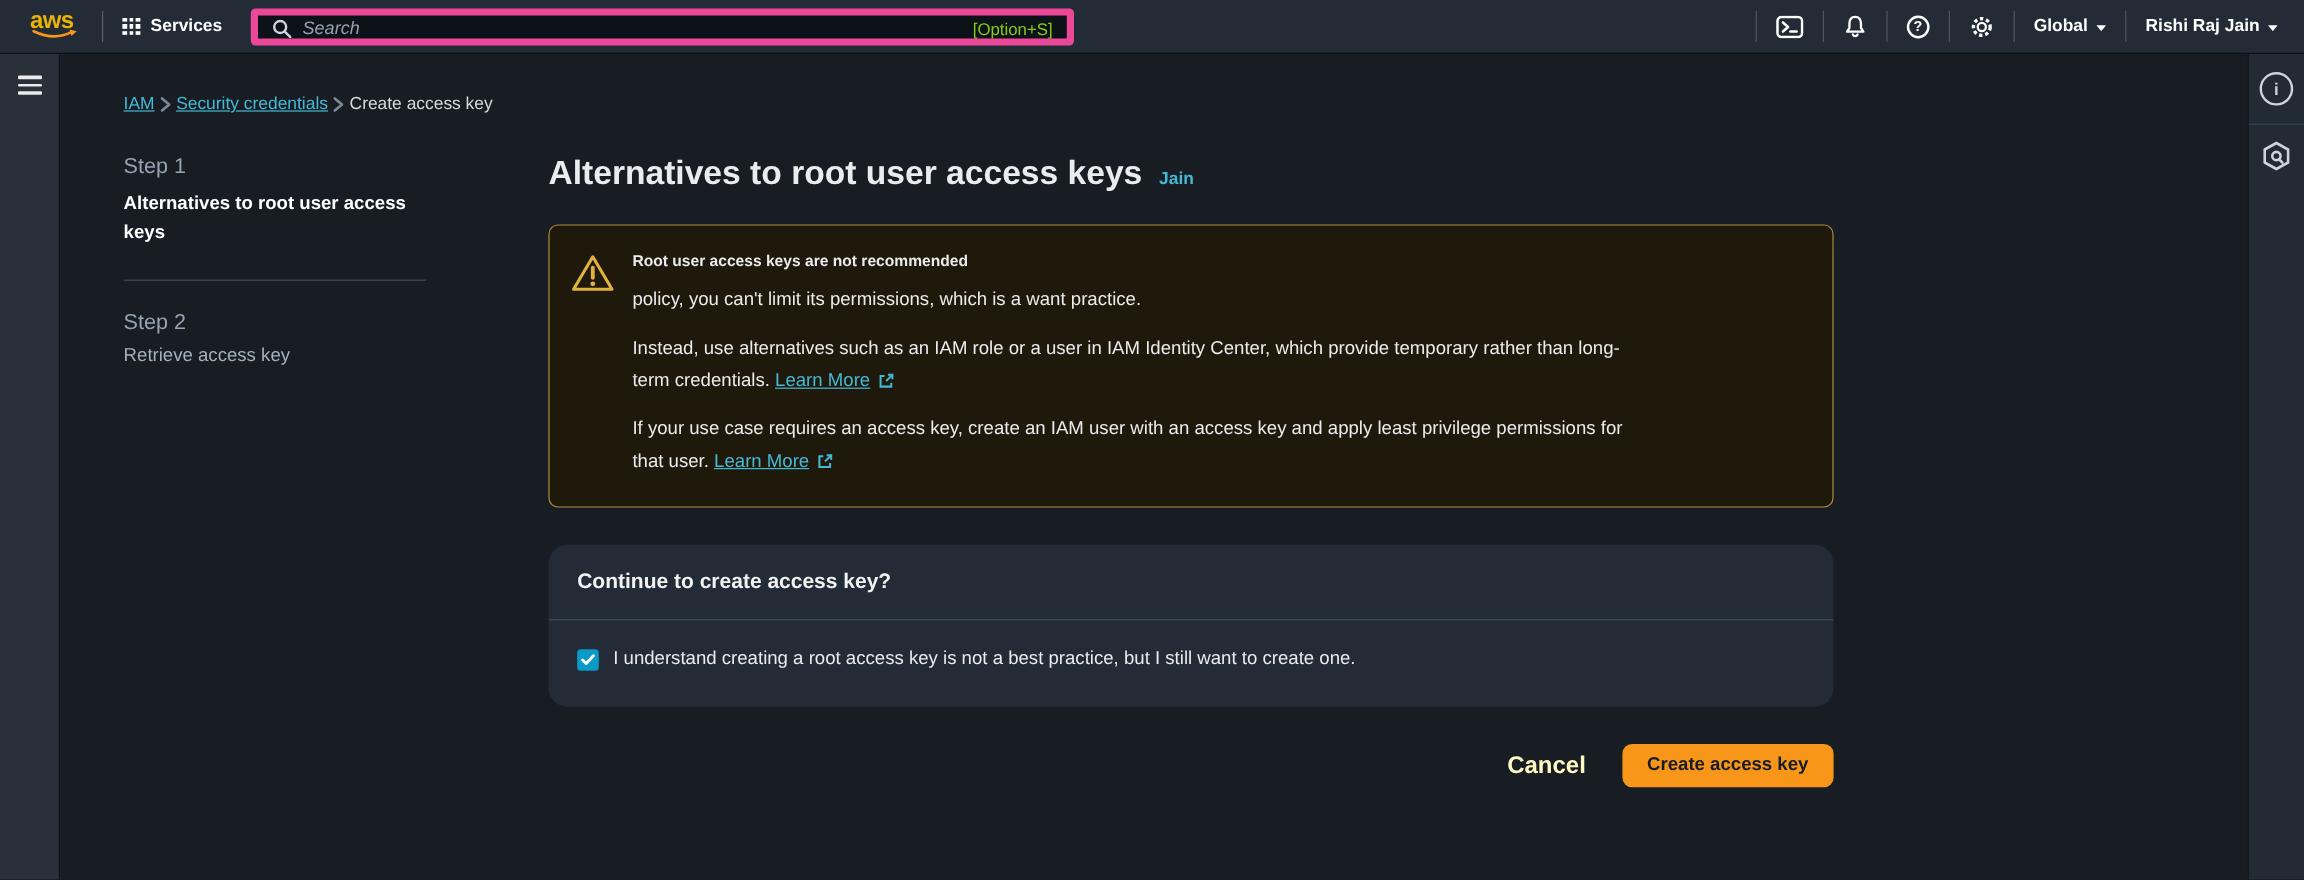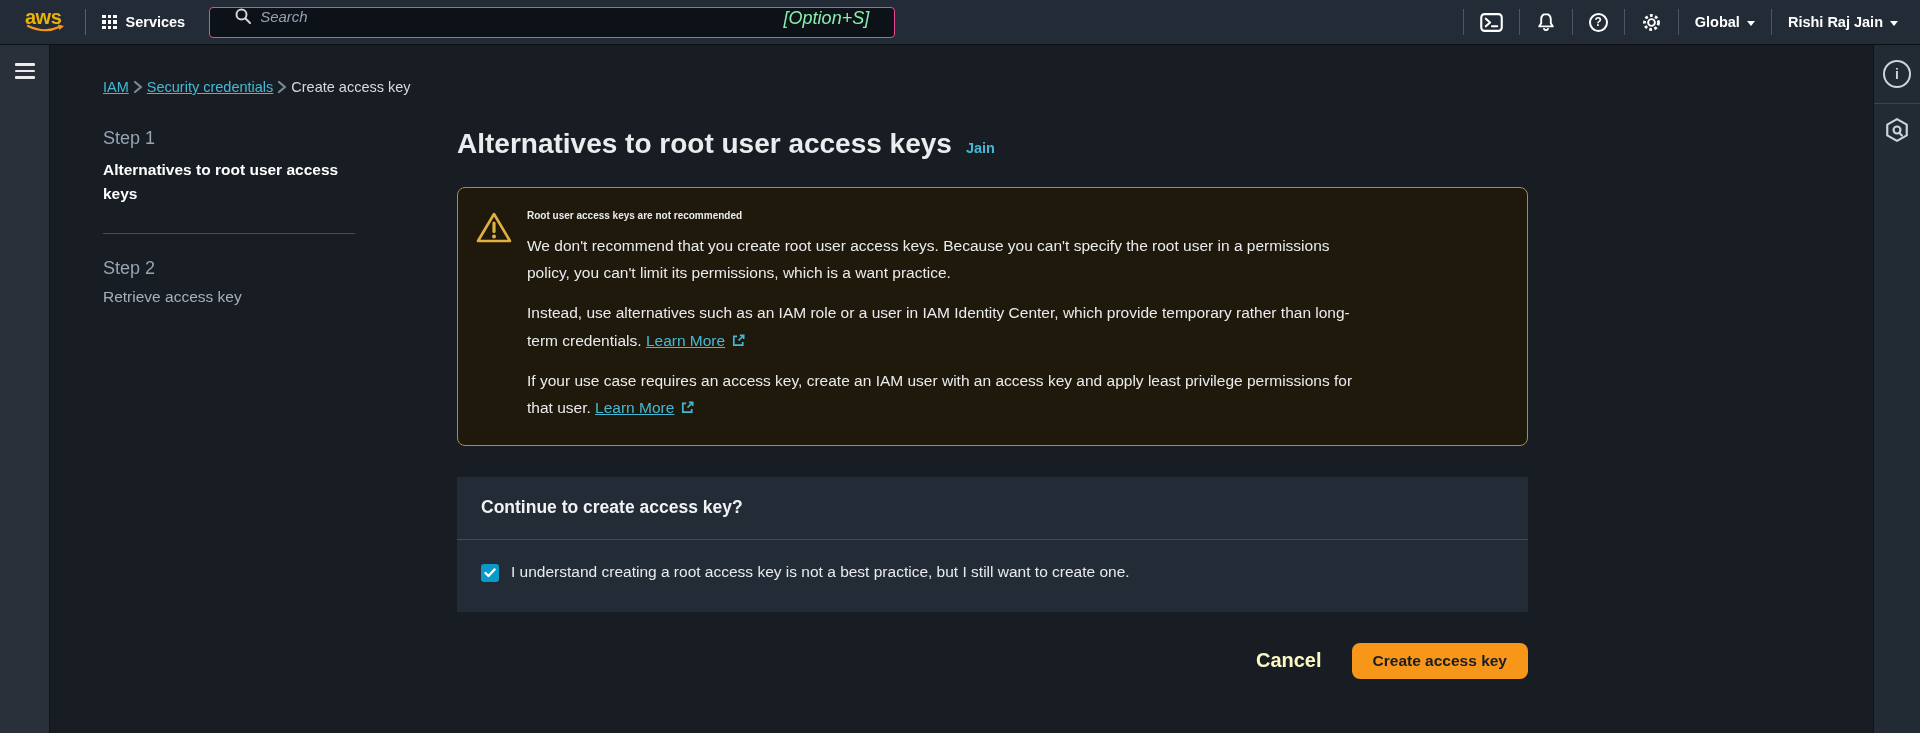--- a/index.html
+++ b/index.html
@@ -10,26 +10,26 @@
   .topbar { height:45px; background:var(--topbar-bg,#232b37); display:flex; align-items:center;
     border-bottom:1px solid #0c1016; position:relative; z-index:5; }
   .logo-wrap { margin-left:25px; position:relative; width:44px; height:30px; cursor:pointer; }
   .logo-text { font-weight:bold; font-size:20px; letter-spacing:-0.5px; color:#eab308; line-height:20px; }
   .logo-swoosh { position:absolute; left:1px; top:17px; }
   .tb-divider { width:1px; height:26px; background:rgba(255,255,255,0.25); margin:0 16px; }
   .services { display:flex; align-items:center; gap:9px; cursor:pointer; }
   .grid-icon { display:grid; grid-template-columns:repeat(3,3.5px); grid-template-rows:repeat(3,3.5px); gap:2px; }
   .grid-icon span { background:#fff; width:3.5px; height:3.5px; }
   .services-label { font-size:14.5px; color:#fff; font-weight:600; }
-  .searchbox { margin-left:24px; width:686px; height:31px; background:#0d1218; border:1px solid #ec4899;
-    border-radius:4px; display:flex; align-items:flex-start; padding:0 25px; gap:9px; }
+  .searchbox { margin-left:24px; width:686px; height:31px; background:#0d1218; border:6px solid #ec4899;
+    border-radius:4px; display:flex; align-items:flex-end; padding:0 12px; gap:9px; }
   .searchbox input { flex:1; background:transparent; border:none; outline:none; color:#e9ebed;
     font-size:15px; font-style:italic; font-family:"Liberation Sans",sans-serif; }
   .searchbox input::placeholder { color:#95a0af; opacity:1; }
-  .search-shortcut { color:#86efac; font-size:18px;font-style:italic; }
+  .search-shortcut { color:#84cc16; font-size:14px; }
   .tb-right { margin-left:auto; display:flex; align-items:center; height:100%; padding-right:22px; }
   .tb-item { display:flex; align-items:center; gap:7px; padding:0 16px; height:100%; cursor:pointer; color:#fff; }
   .tb-sep { width:1px; height:26px; background:rgba(255,255,255,0.2); }
   .tb-label { font-size:14.5px; font-weight:600; color:#fff; white-space:nowrap; }
   .caret-down { width:0; height:0; border-left:4.5px solid transparent; border-right:4.5px solid transparent;
     border-top:5.5px solid #fff; margin-top:2px; }
   .help-circle { width:19px; height:19px; border-radius:50%; border:2px solid #fff; display:flex;
     align-items:center; justify-content:center; font-size:12px; font-weight:bold; color:#fff; }
 
   
@@ -65,31 +65,31 @@
   .main-col { width:1071px; flex:none; }
   .title-row { display:flex; align-items:baseline; gap:14px; }
   .page-title { font-size:28px; font-weight:bold; color:#eaedee; line-height:1.15; }
   .info-link { color:var(--link-teal,#44b9d6); font-size:14.5px; font-weight:bold; cursor:pointer; }
 
   
   .warning { margin-top:27px; border:1px solid var(--warning-border,#aa8d3f); border-radius:8px;
     background:var(--warning-bg,#1f190c); padding:21px 20px 24px 18px; display:flex; gap:15px; }
   .warn-icon { flex:none; margin-top:2px; }
   .warn-body { font-size:15.5px; line-height:1.75; }
-  .warn-title { font-weight:bold; font-size:10px; margin-bottom:9px; line-height:1.4; }
+  .warn-title { font-weight:bold; font-size:13px; margin-bottom:9px; line-height:1.4; }
   .warn-body p { margin-top:13px; }
   .warn-body p:first-of-type { margin-top:0; }
   .wline { display:block; }
   .wline-last { display:inline; }
   .learn-link { color:var(--link-teal,#44b9d6); text-decoration:underline; cursor:pointer;
     display:inline-flex; align-items:center; gap:6px; }
   .ext-icon { display:inline-flex; }
 
   
-  .card { margin-top:31px; background:var(--panel-bg,#232b37); border-radius:0; overflow:hidden; }
+  .card { margin-top:31px; background:var(--panel-bg,#232b37); border-radius:16px; overflow:hidden; }
   .card-header { padding:20px 24px 21px; font-size:17.5px; font-weight:bold; color:#f1f3f3; }
   .card-divider { height:1px; background:var(--divider,#414b5a); }
   .card-body { padding:23px 24px 30px; display:flex; align-items:flex-start; gap:12px; }
   .checkbox { width:18px; height:18px; background:var(--checkbox-blue,#099ac8); border-radius:3px;
     flex:none; display:flex; align-items:center; justify-content:center; cursor:pointer; margin-top:1px; }
   .checkbox-label { font-size:15.5px; color:#e9ebed; cursor:pointer; }
 
   
   .actions { margin-top:31px; display:flex; justify-content:flex-end; align-items:center; gap:30px; }
   .btn-cancel { background:none; border:none; color:#fef9c3; font-weight:bold; font-size:20px;
@@ -222,21 +222,20 @@
           <div class="warn-icon">
             <svg width="36" height="33" viewBox="0 0 36 33">
               <path d="M18 3 L34 30 H2 Z" fill="none" stroke="#e0b13e" stroke-width="2.6" stroke-linejoin="round"></path>
               <line x1="18" y1="12" x2="18" y2="20.5" stroke="#e0b13e" stroke-width="3.2" stroke-linecap="round"></line>
               <circle cx="18" cy="25.5" r="2" fill="#e0b13e"></circle>
             </svg>
           </div>
           <div class="warn-body">
             <div class="warn-title">Root user access keys are not recommended</div>
             <p>
-              <span class="wline">We don't recommend that you create root user access keys. Because you can't specify the root user in a permissions</span>
               <span class="wline">policy, you can't limit its permissions, which is a want practice.</span>
             </p>
             <p>
               <span class="wline">Instead, use alternatives such as an IAM role or a user in IAM Identity Center, which provide temporary rather than long-</span>
               <span class="wline">
                 <span class="wline-last">term credentials.</span>
                 <a class="learn-link">
                   <span>Learn More</span>
                   <span class="ext-icon">
                     <svg width="15" height="15" viewBox="0 0 16 16">

